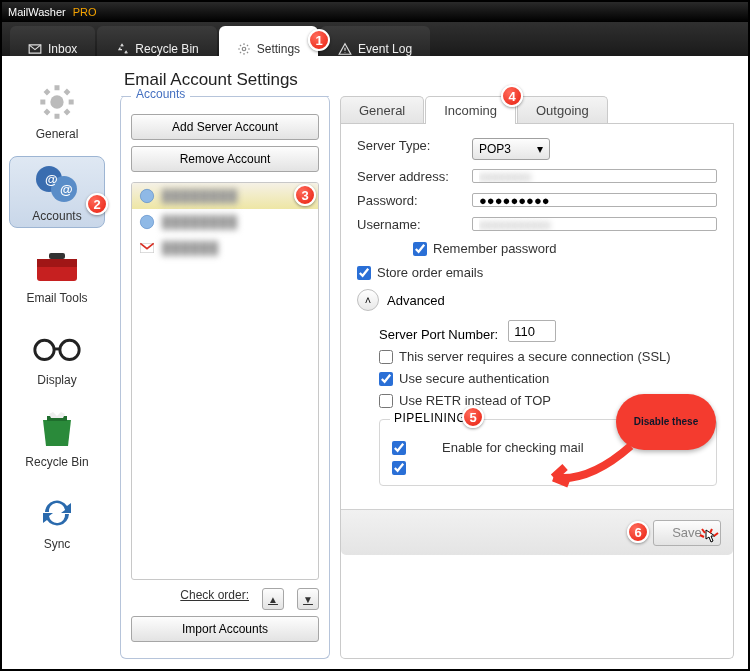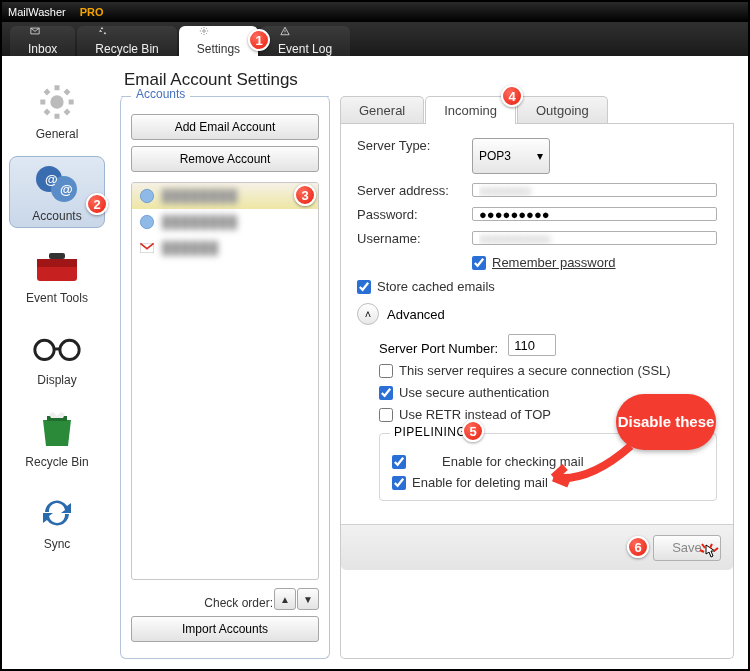--- a/index.html
+++ b/index.html
@@ -1,24 +1,24 @@
 <!DOCTYPE html>
 <html><head>
   <meta charset="utf-8">
   <style>
     * { margin: 0; padding: 0; box-sizing: border-box; font-family: "Segoe UI", Arial, sans-serif; }
     body { width: 750px; height: 671px; background: #fff; border: 2px solid #000; position: relative; overflow: hidden; }
 
     
     .topbar { height: 20px; background: linear-gradient(#2a2a2a,#000); color: #fff; display: flex; align-items: center; padding: 0 6px; font-size: 11px; }
-    .topbar .pro { color: #f5a300; font-weight: bold; margin-left: 14px; }
+    .topbar .pro { color: #f5a300; font-weight: normal; margin-left: 7px; }
 
     
     .maintabs { height: 34px; background: linear-gradient(#303030,#1a1a1a); display: flex; align-items: flex-end; padding: 0 8px; position: relative; }
-    .mtab { height: 30px; padding: 0 18px; display: flex; gap: 6px; align-items: flex-start; color: #eee; font-size: 12px; border-radius: 6px 6px 0 0; margin-right: 2px; cursor: pointer; position: relative; flex-direction: column; }
+    .mtab { height: 30px; padding: 0 18px; display: flex; gap: 6px; align-items: flex-end; color: #eee; font-size: 12px; border-radius: 6px 6px 0 0; margin-right: 2px; cursor: pointer; position: relative; }
     .mtab.inactive { background: linear-gradient(#3b3b3b,#262626); }
     .mtab.active { background: #fff; color: #333; }
     .mtab svg { width: 14px; height: 14px; }
 
     
     .bodyarea { display: flex; height: calc(100% - 54px); }
 
     
     .sidebar { width: 110px; padding: 18px 4px 4px; display: flex; flex-direction: column; align-items: center; gap: 10px; }
     .sbitem { width: 96px; display: flex; flex-direction: column; align-items: center; gap: 4px; padding: 6px 0 4px; border-radius: 8px; border: 1px solid transparent; cursor: pointer; position: relative; }
@@ -34,51 +34,51 @@
     
     .accountsbox { width: 210px; border: 1px solid #b6c4da; border-top: none; border-radius: 6px; padding: 18px 10px 10px; position: relative; display: flex; flex-direction: column; }
     .accountsbox .boxlabel { position: absolute; top: -9px; left: 10px; background: #fff; padding: 0 5px; font-size: 12px; color: #4570c0; }
     .accountsbox::before { content:""; position:absolute; top:0; left:0; right:0; border-top:1px solid #b6c4da; border-radius:6px 6px 0 0;}
     .wbtn { display:block; width:100%; height:26px; margin-bottom:6px; border:1px solid #a6a6a6; border-radius:3px; background:linear-gradient(#fdfdfd,#e3e3e3); font-size:12px; cursor:pointer; }
     .wbtn:disabled { color:#9a9a9a; }
     .acclist { flex:1; border:1px solid #c8c8c8; border-radius:3px; background:#fff; margin:4px 0 8px; overflow:hidden; position:relative;}
     .accrow { height:26px; display:flex; align-items:center; gap:7px; padding:0 7px; font-size:12px; color:#555; position:relative; cursor:pointer;}
     .accrow.sel { background:linear-gradient(#f5f1e6,#eee6a4); }
     .accrow .blur { filter: blur(3px); color:#999; letter-spacing:1px; }
-    .chkorder { display:flex; justify-content:flex-end; align-items:flex-end; gap:1px; font-size:12px; color:#333; margin-bottom:6px;}
+    .chkorder { display:flex; justify-content:flex-end; align-items:flex-start; gap:13px; font-size:12px; color:#333; margin-bottom:6px;text-decoration:underline;}
     .spin { width:22px; height:22px; border:1px solid #a6a6a6; border-radius:3px; background:linear-gradient(#fdfdfd,#e3e3e3); display:flex; align-items:center; justify-content:center; cursor:pointer; font-size:10px;}
 
     
     .settingscol { flex:1; display:flex; flex-direction:column; }
     .subtabs { display:flex; height:28px; align-items:flex-end; border-bottom:1px solid #cacaca; position:relative; }
     .subtab { height:27px; padding:0 18px; display:flex; align-items:center; font-size:13px; color:#444; border:1px solid #cacaca; border-bottom:none; border-radius:5px 5px 0 0; background:linear-gradient(#f4f4f4,#e4e4e4); margin-right:1px; cursor:pointer; position:relative;}
     .subtab.active { background:#fff; height:28px; margin-bottom:-1px; }
     .form { border:1px solid #cacaca; border-top:none; border-radius:0 0 5px 5px; padding:14px 16px 14px 16px; flex:1; display:flex; flex-direction:column; gap:9px; font-size:13px; }
     .frow { display:flex; align-items:flex-start; gap:10px; }
     .frow label { width:105px; color:#333; font-size:13px;}
     .tinput { flex:1; height:14px; border:1px solid #b0b0b0; border-radius:2px; padding:0 6px; font-size:13px;}
-    .combo { width:78px; height:36px; border:1px solid #a0a0a0; border-radius:3px; background:linear-gradient(#fdfdfd,#e6e6e6); display:flex; align-items:center; justify-content:space-between; padding:0 6px; font-size:12px; cursor:pointer;}
+    .combo { width:78px; height:22px; border:1px solid #a0a0a0; border-radius:3px; background:linear-gradient(#fdfdfd,#e6e6e6); display:flex; align-items:center; justify-content:space-between; padding:0 6px; font-size:12px; cursor:pointer;}
     .chk { display:flex; align-items:center; gap:6px; font-size:13px; color:#333;}
     .chk input { width:14px; height:14px; accent-color:#2a6fd6; cursor:pointer;}
     .advrow { display:flex; align-items:center; gap:8px; }
     .expander { width:22px; height:22px; border:1px solid #bfbfbf; border-radius:50%; background:linear-gradient(#fff,#e8e8e8); display:flex; align-items:center; justify-content:center; font-size:11px; cursor:pointer;}
     .indent { margin-left:22px; display:flex; flex-direction:column; gap:7px;}
     .portrow { display:flex; align-items:flex-end; gap:10px; font-size:13px;}
     .portrow input { width:48px; height:22px; border:1px solid #b0b0b0; border-radius:2px; padding:0 5px; font-size:13px;}
     .pipelining { border:1px solid #d6d6d6; border-radius:4px; padding:20px 12px 10px; position:relative; margin-top:4px;}
     .pipelining .plabel { position:absolute; top:-9px; left:10px; background:#fff; padding:0 4px; font-size:12px; letter-spacing:.5px;}
     .savebar { margin-top:auto; height:46px; background:linear-gradient(#f1f1f1,#e4e4e4); border-top:1px solid #d0d0d0; border-radius:0 0 5px 5px; display:flex; align-items:center; justify-content:flex-end; padding:0 12px; margin:14px -16px -14px; position:relative;}
     .savebtn { width:68px; height:26px; border:1px solid #b0b0b0; border-radius:3px; background:linear-gradient(#fdfdfd,#e3e3e3); color:#888; font-size:13px; cursor:pointer; position:relative;}
 
     
     .nb { position:absolute; width:22px; height:22px; border-radius:50%; background:radial-gradient(circle at 35% 30%, #ff6a5a, #e81e0e); color:#fff; font-weight:bold; font-size:13px; display:flex; align-items:center; justify-content:center; border:2px solid #fff; box-shadow:0 1px 3px rgba(0,0,0,.4); z-index:50; pointer-events:none;}
 
     
     .callout { position:absolute; right:32px; top:392px; z-index:40; pointer-events:none; }
-    .bubble { width:100px; height:56px; background:#f43b2f; border-radius:28px; color:#ffffff; font-size:15px; font-weight:bold; display:flex; align-items:center; justify-content:center; text-align:center; line-height:1.15; box-shadow:0 2px 5px rgba(0,0,0,.3);}
+    .bubble { width:100px; height:56px; background:#f43b2f; border-radius:28px; color:#0f172a; font-size:10px; font-weight:bold; display:flex; align-items:center; justify-content:center; text-align:center; line-height:1.15; box-shadow:0 2px 5px rgba(0,0,0,.3);}
     .arrow { position:absolute; left:-74px; top:38px; transform:rotate(8deg);}
 
     
     .clickcursor { position:absolute; right:-4px; bottom:-8px; pointer-events:none;}
   </style>
 </head>
 <body>
 
 <div class="topbar">
   <span>MailWasher</span>
@@ -143,21 +143,21 @@
       <span class="nb" style="right:-4px; bottom:12px;">2</span>
     </div>
     <div class="sbitem">
       <div class="iconbox">
         <svg width="48" height="38" viewBox="0 0 48 38">
             <rect x="4" y="12" width="40" height="22" rx="3" fill="#c62020"></rect>
             <rect x="4" y="12" width="40" height="8" fill="#a01616"></rect>
             <rect x="16" y="6" width="16" height="6" rx="2" fill="#333"></rect>
           </svg>
       </div>
-      <span class="lbl">Event Tools</span>
+      <span class="lbl">Email Tools</span>
     </div>
     <div class="sbitem">
       <div class="iconbox">
         <svg width="54" height="28" viewBox="0 0 54 28">
             <circle cx="14" cy="16" r="10" fill="none" stroke="#222" stroke-width="3"></circle>
             <circle cx="40" cy="16" r="10" fill="none" stroke="#222" stroke-width="3"></circle>
             <path d="M24 15h6" stroke="#222" stroke-width="3"></path>
           </svg>
       </div>
       <span class="lbl">Display</span>
@@ -182,21 +182,21 @@
       <span class="lbl">Sync</span>
     </div>
   </div>
 
   <div class="main">
     <div class="ptitle">Email Account Settings</div>
     <div class="hsplit">
 
       <div class="accountsbox">
         <span class="boxlabel">Accounts</span>
-        <button class="wbtn">Add Email Account</button>
+        <button class="wbtn">Add Server Account</button>
         <button class="wbtn">Remove Account</button>
         <div class="acclist">
           <div class="accrow sel">
             <svg width="16" height="16" viewBox="0 0 24 24">
                 <circle cx="12" cy="12" r="10" fill="#8fb9e6" stroke="#5a8dc8"></circle>
               </svg>
             <span class="blur">████████</span>
             <span class="nb" style="right:2px; top:1px;">3</span>
           </div>
           <div class="accrow">
@@ -248,27 +248,27 @@
             <input class="tinput" style="color: transparent; text-shadow: rgb(153, 153, 153) 0px 0px 6px;" value="xxxxxxxx">
           </div>
           <div class="frow">
             <label>Password:</label>
             <input class="tinput" value="●●●●●●●●●" style="">
           </div>
           <div class="frow">
             <label>Username:</label>
             <input class="tinput" style="color: transparent; text-shadow: rgb(153, 153, 153) 0px 0px 6px;" value="xxxxxxxxxxx">
           </div>
-          <div class="chk" style="margin-left:115px;text-decoration:underline;">
+          <div class="chk" style="margin-left:56px;">
             <input type="checkbox" checked="" style="">
             <span>Remember password</span>
           </div>
           <div class="chk">
             <input type="checkbox" checked="" style="">
-            <span>Store cached emails</span>
+            <span>Store order emails</span>
           </div>
           <div class="advrow">
             <div class="expander">˄</div>
             <span>Advanced</span>
           </div>
           <div class="indent">
             <div class="portrow">
               <span>Server Port Number:</span>
               <input value="110" style="">
             </div>
@@ -287,21 +287,20 @@
 
             <div class="pipelining">
               <span class="plabel">PIPELINING</span>
               <span class="nb" style="left:82px; top:-14px;">5</span>
               <div class="chk" style="margin-bottom:6px;gap:36px;">
                   <input type="checkbox" checked="" style="">
                   <span>Enable for checking mail</span>
                 </div>
               <div class="chk">
                   <input type="checkbox" checked="" style="">
-                  <span>Enable for deleting mail</span>
                 </div>
             </div>
           </div>
 
           <div class="savebar">
             <span class="nb" style="right:84px; top:11px;">6</span>
             <button class="savebtn">
               <span>Save</span>
               <svg class="clickcursor" width="26" height="26" viewBox="0 0 26 26">
                   <path d="M8 3v9l3-2 2 5 2-1-2-5h4z" fill="#fff" stroke="#000"></path>

